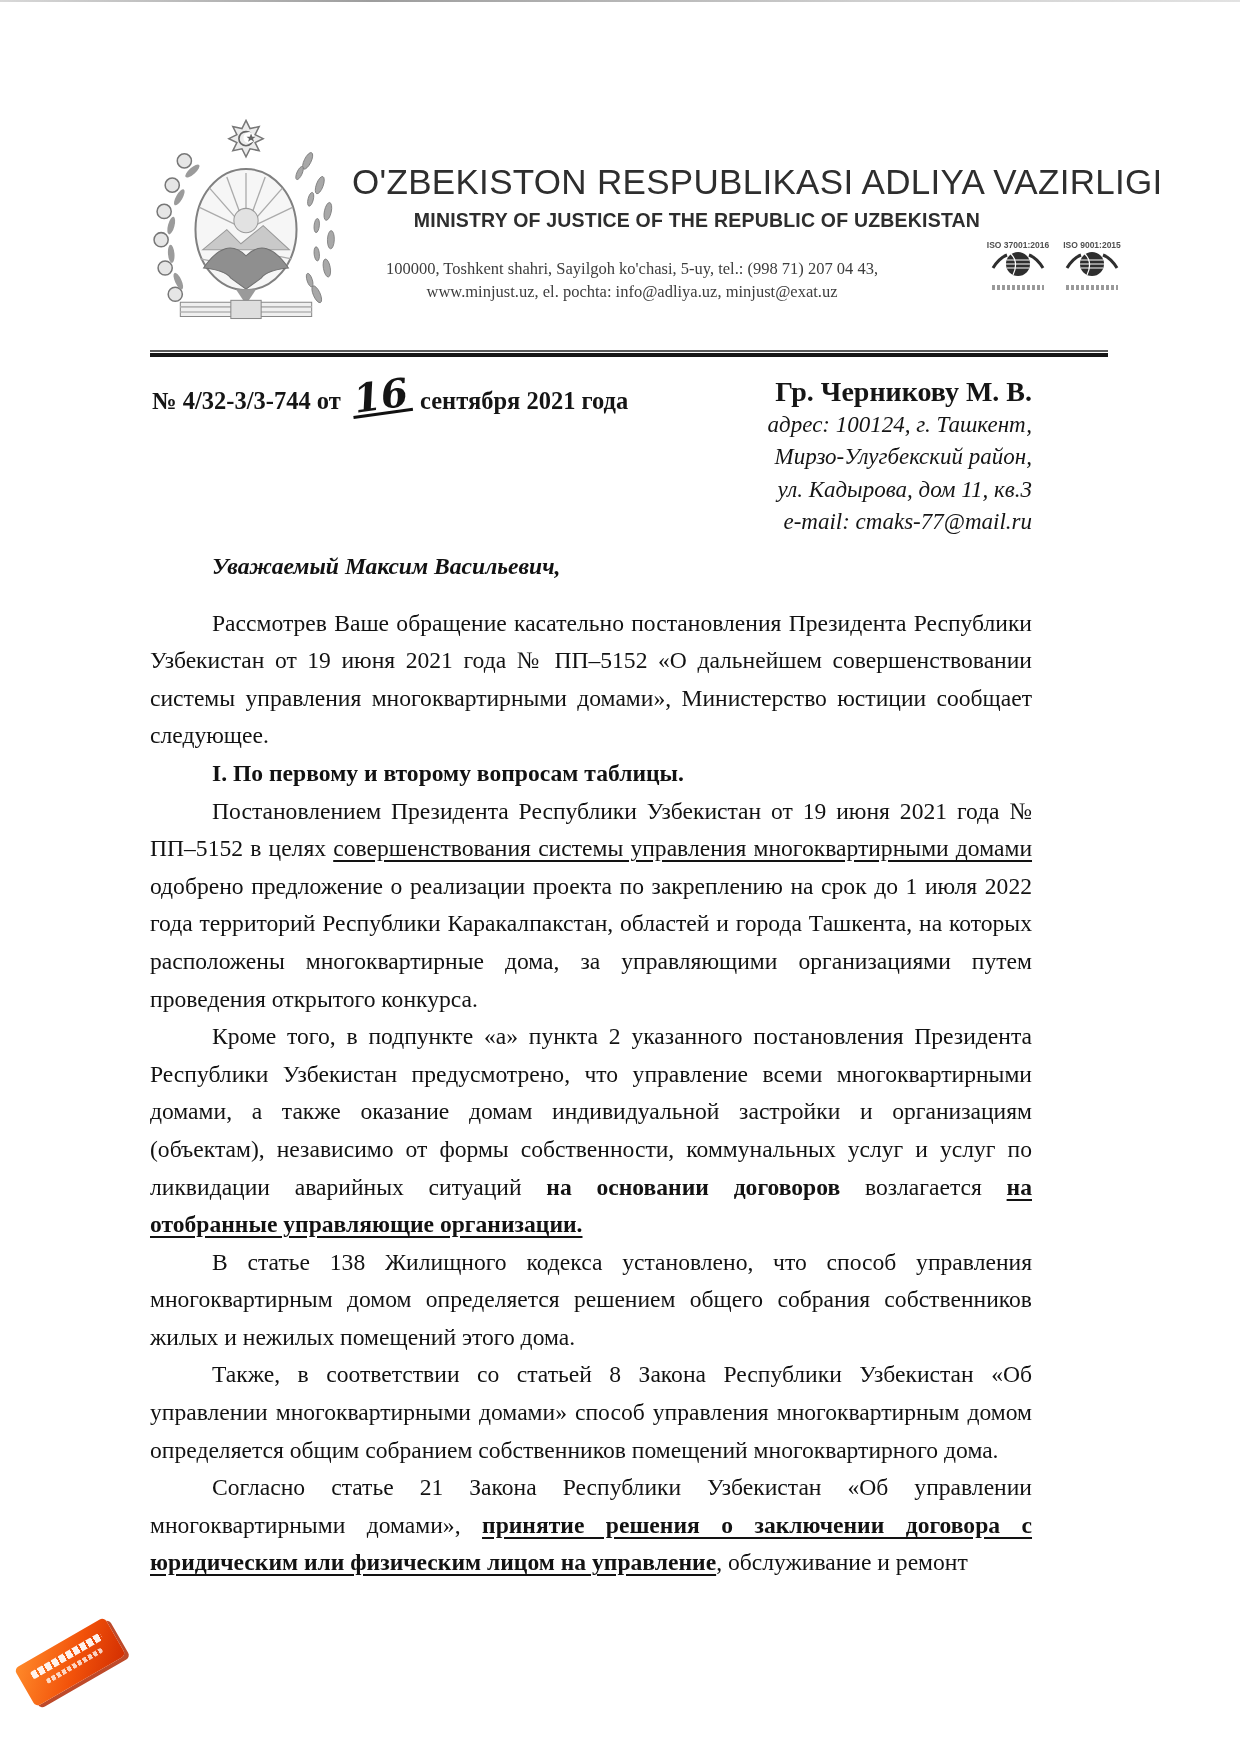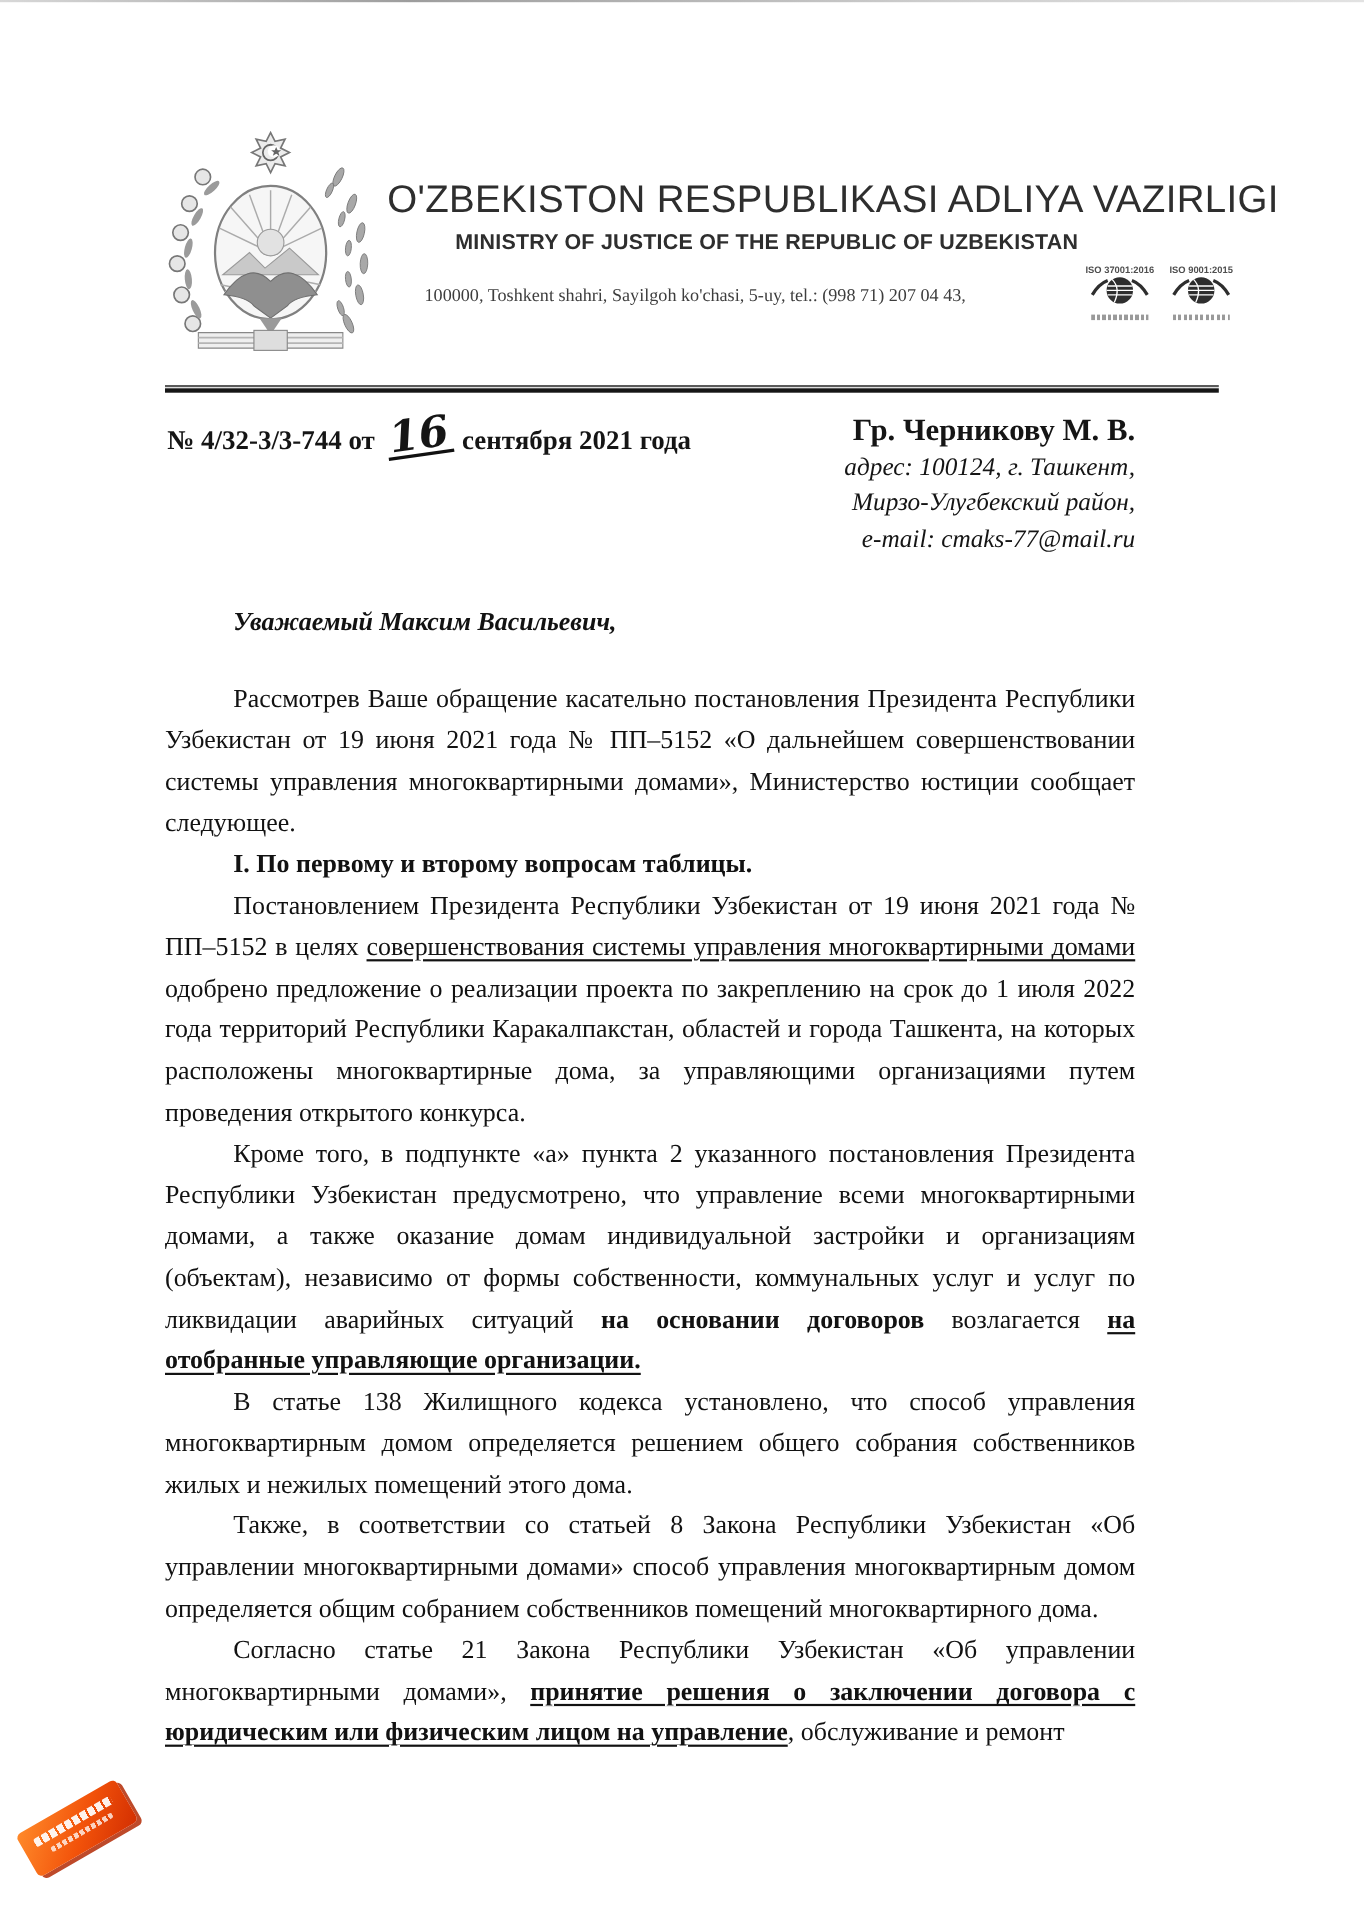--- a/index.html
+++ b/index.html
@@ -35,21 +35,21 @@
        border-bottom:3px solid #111;padding:0 3px 2px 3px;margin:0 9px 0 10px;}
 
   .recipient{position:absolute;left:560px;top:376px;width:472px;text-align:right;
        font-size:23px;line-height:32.5px;}
   .recipient .name{font-weight:700;font-size:28px;}
   .recipient .line{font-style:italic;}
 
   
   .bodytext{position:absolute;left:150px;top:548px;width:882px;
        font-size:23.6px;line-height:37.6px;text-align:justify;color:#121212;}
-  .salutation{margin:0 0 32px 0;text-indent:62px;font-weight:700;font-style:italic;}
+  .salutation{margin:0 0 19px 0;text-indent:62px;font-weight:700;font-style:italic;}
   p.par{margin:0;text-indent:62px;}
   p.hd{margin:0;text-indent:62px;font-weight:700;}
   .b{font-weight:700;}
   .u{text-decoration:underline;text-underline-offset:4px;text-decoration-thickness:1.5px;}
   .bu{font-weight:700;text-decoration:underline;text-underline-offset:4px;text-decoration-thickness:2px;}
 
   
   .watermark{position:absolute;left:18px;top:1640px;width:104px;height:44px;
        transform:rotate(-30deg);border-radius:5px;
        background:linear-gradient(135deg,#ff8a2a,#f2520a 55%,#d32f02);
@@ -124,20 +124,21 @@
       <line x1="30" y1="193.5" x2="160" y2="193.5" stroke="#b5b5b5" stroke-width="1.6"></line>
       <rect x="80" y="182" width="30" height="18" fill="#dedede" stroke="#888"></rect>
     </g>
   </svg>
 
   <div class="hdr">
     <div class="t1">O'ZBEKISTON RESPUBLIKASI ADLIYA VAZIRLIGI</div>
     <div class="t2">MINISTRY OF JUSTICE OF THE REPUBLIC OF UZBEKISTAN</div>
     <div class="contact">
       <div>100000, Toshkent shahri, Sayilgoh ko'chasi, 5-uy, tel.: (998 71) 207 04 43,</div>
+      <div>www.minjust.uz, el. pochta: info@adliya.uz, minjust@exat.uz</div>
     </div>
   </div>
 
   <div class="iso">
     <div class="iso-badge">
       <div class="iso-label">ISO 37001:2016</div>
       <svg width="58" height="28" viewBox="0 0 58 28">
         <path d="M4,18 Q10,8 18,5" stroke="#2e2e2e" stroke-width="3" fill="none"></path>
         <path d="M54,18 Q48,8 40,5" stroke="#2e2e2e" stroke-width="3" fill="none"></path>
         <circle cx="29" cy="14" r="12" fill="#2e2e2e"></circle>
@@ -167,20 +168,21 @@
   <div class="ref">
     <span>№ 4/32-3/3-744 от</span>
     <span class="hand">16</span>
     <span>сентября 2021 года</span>
   </div>
 
   <div class="recipient">
     <div class="name">Гр. Черникову М. В.</div>
     <div class="line">адрес: 100124, г. Ташкент,</div>
     <div class="line">Мирзо-Улугбекский район,</div>
+    <div class="line">ул. Кадырова, дом 11, кв.3</div>
     <div class="line">e-mail: cmaks-77@mail.ru</div>
   </div>
 
   <div class="bodytext">
     <p class="salutation">Уважаемый Максим Васильевич,</p>
 
     <p class="par">Рассмотрев Ваше обращение касательно постановления Президента Республики Узбекистан от 19 июня 2021 года № ПП–5152 «О дальнейшем совершенствовании системы управления многоквартирными домами», Министерство юстиции сообщает следующее.</p>
 
     <p class="hd">I. По первому и второму вопросам таблицы.</p>
 

